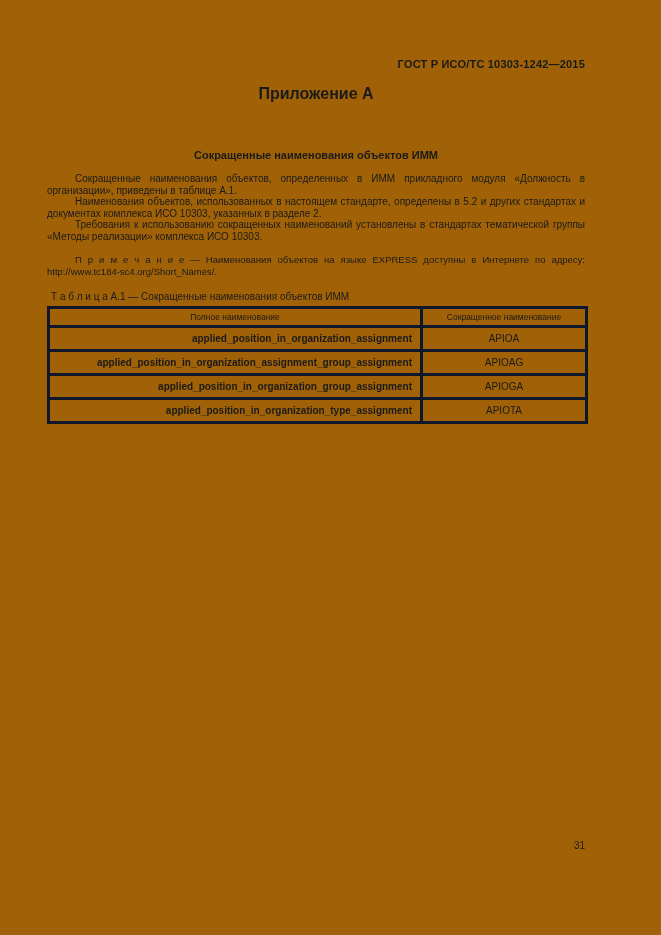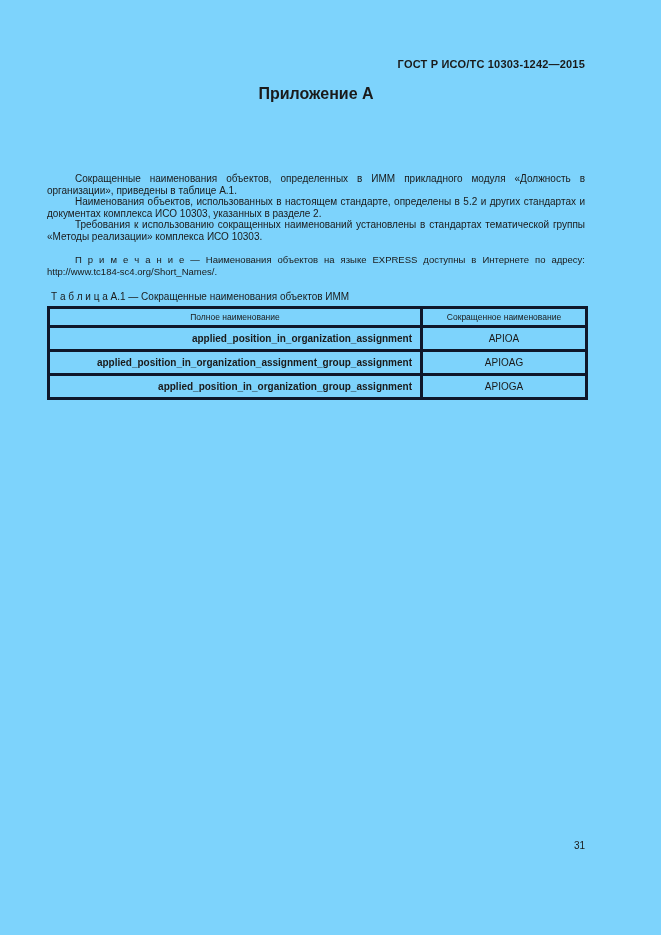--- a/index.html
+++ b/index.html
@@ -11,21 +11,21 @@
     width: 661px;
     height: 935px;
     position: relative;
     font-family: "Liberation Sans", sans-serif;
     color: #1a1a1a;
     -webkit-font-smoothing: antialiased;
   }
   .page {
     position: absolute;
     inset: 0;
-    background: #7dd3fc;
+    background: #a16207;
     overflow: hidden;
   }
   .doc-header {
     position: absolute;
     top: 58px;
     left: 47px;
     right: 76px;
     text-align: right;
     font-weight: bold;
     font-size: 11px;
@@ -118,20 +118,21 @@
 <body>
 
 <div class="page">
 
   <div class="doc-header">ГОСТ Р ИСО/ТС 10303-1242—2015</div>
 
   <div class="appendix-block">
     <div>Приложение А</div>
   </div>
 
+  <div class="section-title">Сокращенные наименования объектов ИММ</div>
 
   <div class="content">
 
     <p class="para">Сокращенные наименования объектов, определенных в ИММ прикладного модуля «Должность в организации», приведены в таблице А.1.</p>
     <p class="para">Наименования объектов, использованных в настоящем стандарте, определены в 5.2 и других стандартах и документах комплекса ИСО 10303, указанных в разделе 2.</p>
     <p class="para">Требования к использованию сокращенных наименований установлены в стандартах тематической группы «Методы реализации» комплекса ИСО 10303.</p>
 
     <p class="note">П р и м е ч а н и е — Наименования объектов на языке EXPRESS доступны в Интернете по адресу: http://www.tc184-sc4.org/Short_Names/.</p>
 
     <div class="table-caption">Т а б л и ц а  А.1 — Сокращенные наименования объектов ИММ</div>
@@ -153,20 +154,24 @@
           <td class="cell-abbr">APIOA</td>
         </tr>
         <tr>
           <td class="cell-fullname">applied_position_in_organization_assignment_group_assignment</td>
           <td class="cell-abbr">APIOAG</td>
         </tr>
         <tr>
           <td class="cell-fullname">applied_position_in_organization_group_assignment</td>
           <td class="cell-abbr">APIOGA</td>
         </tr>
+        <tr>
+          <td class="cell-fullname">applied_position_in_organization_type_assignment</td>
+          <td class="cell-abbr">APIOTA</td>
+        </tr>
       </tbody>
     </table>
 
   </div>
 
   <div class="page-number">31</div>
 
 </div>
 
 </body></html>

